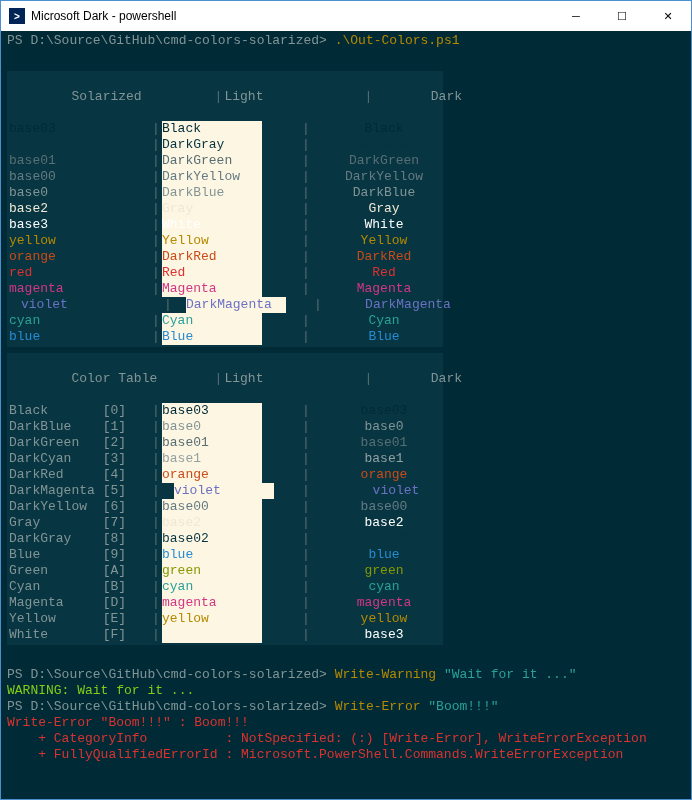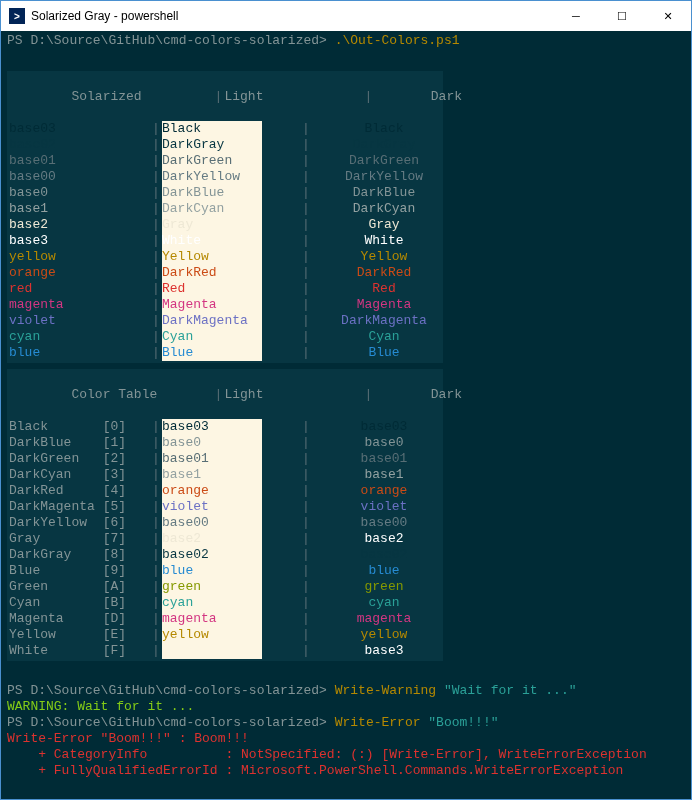--- a/index.html
+++ b/index.html
@@ -80,39 +80,39 @@
 .c-base01 { color: #586e75; }
 .c-base00 { color: #657b83; }
 .c-base0  { color: #839496; }
 .c-base1  { color: #93a1a1; }
 .c-base2  { color: #eee8d5; }
 .c-base3  { color: #fdf6e3; }
 .c-yellow { color: #b58900; }
 .c-orange { color: #cb4b16; }
 .c-red    { color: #dc322f; }
 .c-magenta{ color: #d33682; }
-.c-violet { color: #6c71c4; }
+.c-violet { color: #6c71c4; margin-left: 12px; }
 .c-blue   { color: #268bd2; }
 .c-cyan   { color: #2aa198; }
 .c-green  { color: #859900; }
 .c-white  { color: #ffffff; }
 .c-gray   { color: #eee8d5; }
 .prompt-path { color: #839496; }
 .prompt-cmd  { color: #b58900; text-align: center; }
 .prompt-str  { color: #2aa198; }
 .warn { color: #84cc16; }
 .err  { color: #dc322f; }
 </style>
 </head>
 <body>
 
 <div class="window">
   <div class="titlebar">
     <span class="titlebar-icon">&gt;</span>
-    <span class="titlebar-title">Solarized Gray - powershell</span>
+    <span class="titlebar-title">Microsoft Dark - powershell</span>
     <div class="titlebar-controls">
       <div class="tbc">─</div>
       <div class="tbc">☐</div>
       <div class="tbc close">✕</div>
     </div>
   </div>
 
   <div class="terminal">
 
     <div class="row"><span class="prompt-path">PS D:\Source\GitHub\cmd-colors-solarized&gt;</span> <span class="prompt-cmd">.\Out-Colors.ps1</span></div>
@@ -121,21 +121,20 @@
     <div class="box">
       <div class="row">
         <span class="col c1">Solarized</span><span class="sep">|</span><span class="col c2">Light</span><span class="sep">|</span><span class="col c3">Dark</span>
       </div>
       <div id="table1-body">
           <div class="row"><span class="col c1 c-base03">base03            </span><span class="sep">|</span><span class="col c2"><span class="lightbg c-base03">Black</span></span><span class="sep">|</span><span class="col c3 c-base03">Black</span></div>
           <div class="row"><span class="col c1 c-base02">base02            </span><span class="sep">|</span><span class="col c2"><span class="lightbg c-base02">DarkGray</span></span><span class="sep">|</span><span class="col c3 c-base02">DarkGray</span></div>
           <div class="row"><span class="col c1 c-base01">base01            </span><span class="sep">|</span><span class="col c2"><span class="lightbg c-base01">DarkGreen</span></span><span class="sep">|</span><span class="col c3 c-base01">DarkGreen</span></div>
           <div class="row"><span class="col c1 c-base00">base00            </span><span class="sep">|</span><span class="col c2"><span class="lightbg c-base00">DarkYellow</span></span><span class="sep">|</span><span class="col c3 c-base00">DarkYellow</span></div>
           <div class="row"><span class="col c1 c-base0">base0             </span><span class="sep">|</span><span class="col c2"><span class="lightbg c-base0">DarkBlue</span></span><span class="sep">|</span><span class="col c3 c-base0">DarkBlue</span></div>
-          <div class="row"><span class="col c1 c-base1">base1             </span><span class="sep">|</span><span class="col c2"><span class="lightbg c-base1">DarkCyan</span></span><span class="sep">|</span><span class="col c3 c-base1">DarkCyan</span></div>
           <div class="row"><span class="col c1 c-gray">base2             </span><span class="sep">|</span><span class="col c2"><span class="lightbg c-gray">Gray</span></span><span class="sep">|</span><span class="col c3 c-gray">Gray</span></div>
           <div class="row"><span class="col c1 c-white">base3             </span><span class="sep">|</span><span class="col c2"><span class="lightbg c-white">White</span></span><span class="sep">|</span><span class="col c3 c-white">White</span></div>
           <div class="row"><span class="col c1 c-yellow">yellow            </span><span class="sep">|</span><span class="col c2"><span class="lightbg c-yellow">Yellow</span></span><span class="sep">|</span><span class="col c3 c-yellow">Yellow</span></div>
           <div class="row"><span class="col c1 c-orange">orange            </span><span class="sep">|</span><span class="col c2"><span class="lightbg c-orange">DarkRed</span></span><span class="sep">|</span><span class="col c3 c-orange">DarkRed</span></div>
           <div class="row"><span class="col c1 c-red">red               </span><span class="sep">|</span><span class="col c2"><span class="lightbg c-red">Red</span></span><span class="sep">|</span><span class="col c3 c-red">Red</span></div>
           <div class="row"><span class="col c1 c-magenta">magenta           </span><span class="sep">|</span><span class="col c2"><span class="lightbg c-magenta">Magenta</span></span><span class="sep">|</span><span class="col c3 c-magenta">Magenta</span></div>
           <div class="row"><span class="col c1 c-violet">violet            </span><span class="sep">|</span><span class="col c2"><span class="lightbg c-violet">DarkMagenta</span></span><span class="sep">|</span><span class="col c3 c-violet">DarkMagenta</span></div>
           <div class="row"><span class="col c1 c-cyan">cyan              </span><span class="sep">|</span><span class="col c2"><span class="lightbg c-cyan">Cyan</span></span><span class="sep">|</span><span class="col c3 c-cyan">Cyan</span></div>
           <div class="row"><span class="col c1 c-blue">blue              </span><span class="sep">|</span><span class="col c2"><span class="lightbg c-blue">Blue</span></span><span class="sep">|</span><span class="col c3 c-blue">Blue</span></div>
         </div>

